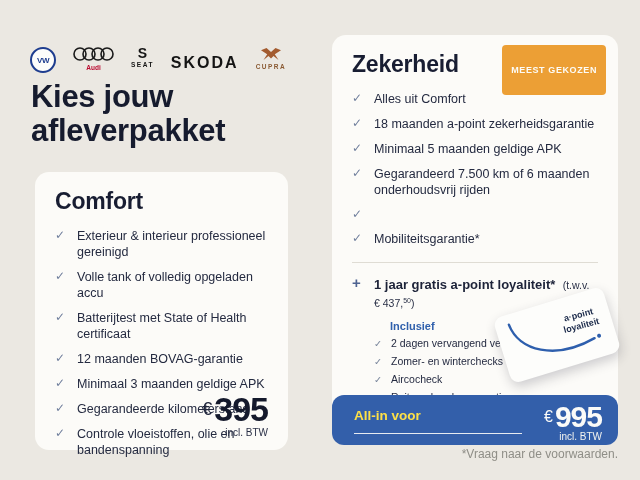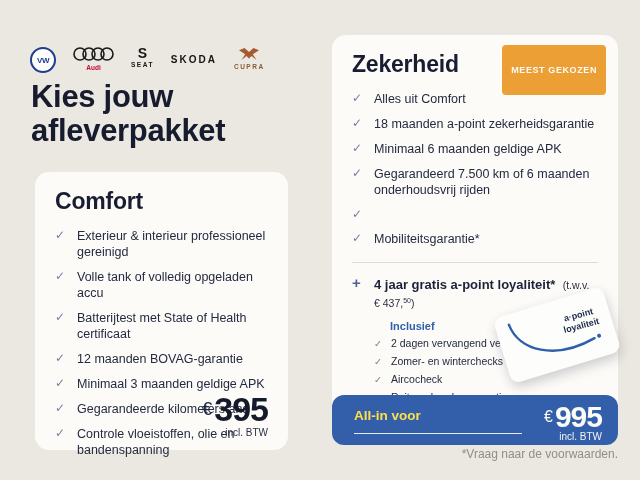--- a/index.html
+++ b/index.html
@@ -12,21 +12,21 @@
   
   .brand-bar{position:absolute;left:30px;top:31px;display:flex;gap:17px;align-items:flex-start;}
   .brand{display:flex;flex-direction:column;align-items:center;gap:2px;margin-top:16px;}
   .vw-circle{width:22px;height:22px;border-radius:50%;border:2px solid #1E3D8F;
     display:flex;align-items:center;justify-content:center;
     font-size:8px;font-weight:800;color:#1E3D8F;letter-spacing:-0.5px;background:#FDFDFB;}
   .audi-label{font-size:6.5px;color:#BB0A30;font-weight:600;}
   .seat-s{font-size:14px;font-weight:800;color:#141414;line-height:12px;}
   .seat-label,.cupra-label{font-size:6.5px;font-weight:700;letter-spacing:1.5px;color:#141414;}
   .cupra-label{color:#8A5A33;}
-  .skoda-word{font-size:10px;font-weight:800;letter-spacing:2px;color:#141414;margin-top:7px;}
+  .skoda-word{font-size:16px;font-weight:800;letter-spacing:2px;color:#141414;margin-top:7px;}
   
   .heading{position:absolute;left:31px;top:80px;font-size:31px;line-height:34px;
     font-weight:600;color:#161B2E;letter-spacing:-0.3px;}
   
   .card{position:absolute;background:#FCFBF8;border-radius:14px;box-sizing:border-box;}
   .card-comfort{left:35px;top:172px;width:253px;height:278px;padding:16px 20px;}
   .card-zekerheid{left:332px;top:35px;width:286px;height:410px;padding:16px 20px;}
   .card-title{font-size:23px;font-weight:700;color:#181D32;letter-spacing:-0.2px;}
   .badge{position:absolute;top:10px;right:12px;background:#EC9F35;color:#FCFBF6;
     font-size:9px;font-weight:700;letter-spacing:0.6px;padding:20px 9px;border-radius:4px;}
@@ -152,39 +152,39 @@
     <div class="check-item">
         <span class="check">✓</span>
         <span class="check-text">Alles uit Comfort</span>
       </div>
     <div class="check-item">
         <span class="check">✓</span>
         <span class="check-text">18 maanden a-point zekerheidsgarantie</span>
       </div>
     <div class="check-item">
         <span class="check">✓</span>
-        <span class="check-text">Minimaal 6 maanden geldige APK</span>
+        <span class="check-text">Minimaal 5 maanden geldige APK</span>
       </div>
     <div class="check-item">
         <span class="check">✓</span>
         <span class="check-text">Gegarandeerd 7.500 km of 6 maanden onderhoudsvrij rijden</span>
       </div>
     <div class="check-item">
         <span class="check">✓</span>
       </div>
     <div class="check-item">
         <span class="check">✓</span>
         <span class="check-text">Mobiliteitsgarantie*</span>
       </div>
   </div>
   <div class="divider"></div>
   <div class="loyalty-row">
     <span class="plus">+</span>
     <span>
-      <span class="loyalty-title">4 jaar gratis a-point loyaliteit*</span>
+      <span class="loyalty-title">1 jaar gratis a-point loyaliteit*</span>
       <span class="loyalty-value">&nbsp;<span>(t.w.v. € 437,</span><sup>50</sup><span>)</span></span>
     </span>
   </div>
   <div class="inclusief">Inclusief</div>
   <div class="sub-list">
     <div class="sub-item">
         <span class="sub-check">✓</span>
         <span class="sub-text">2 dagen vervangend vervoer</span>
       </div>
     <div class="sub-item">

